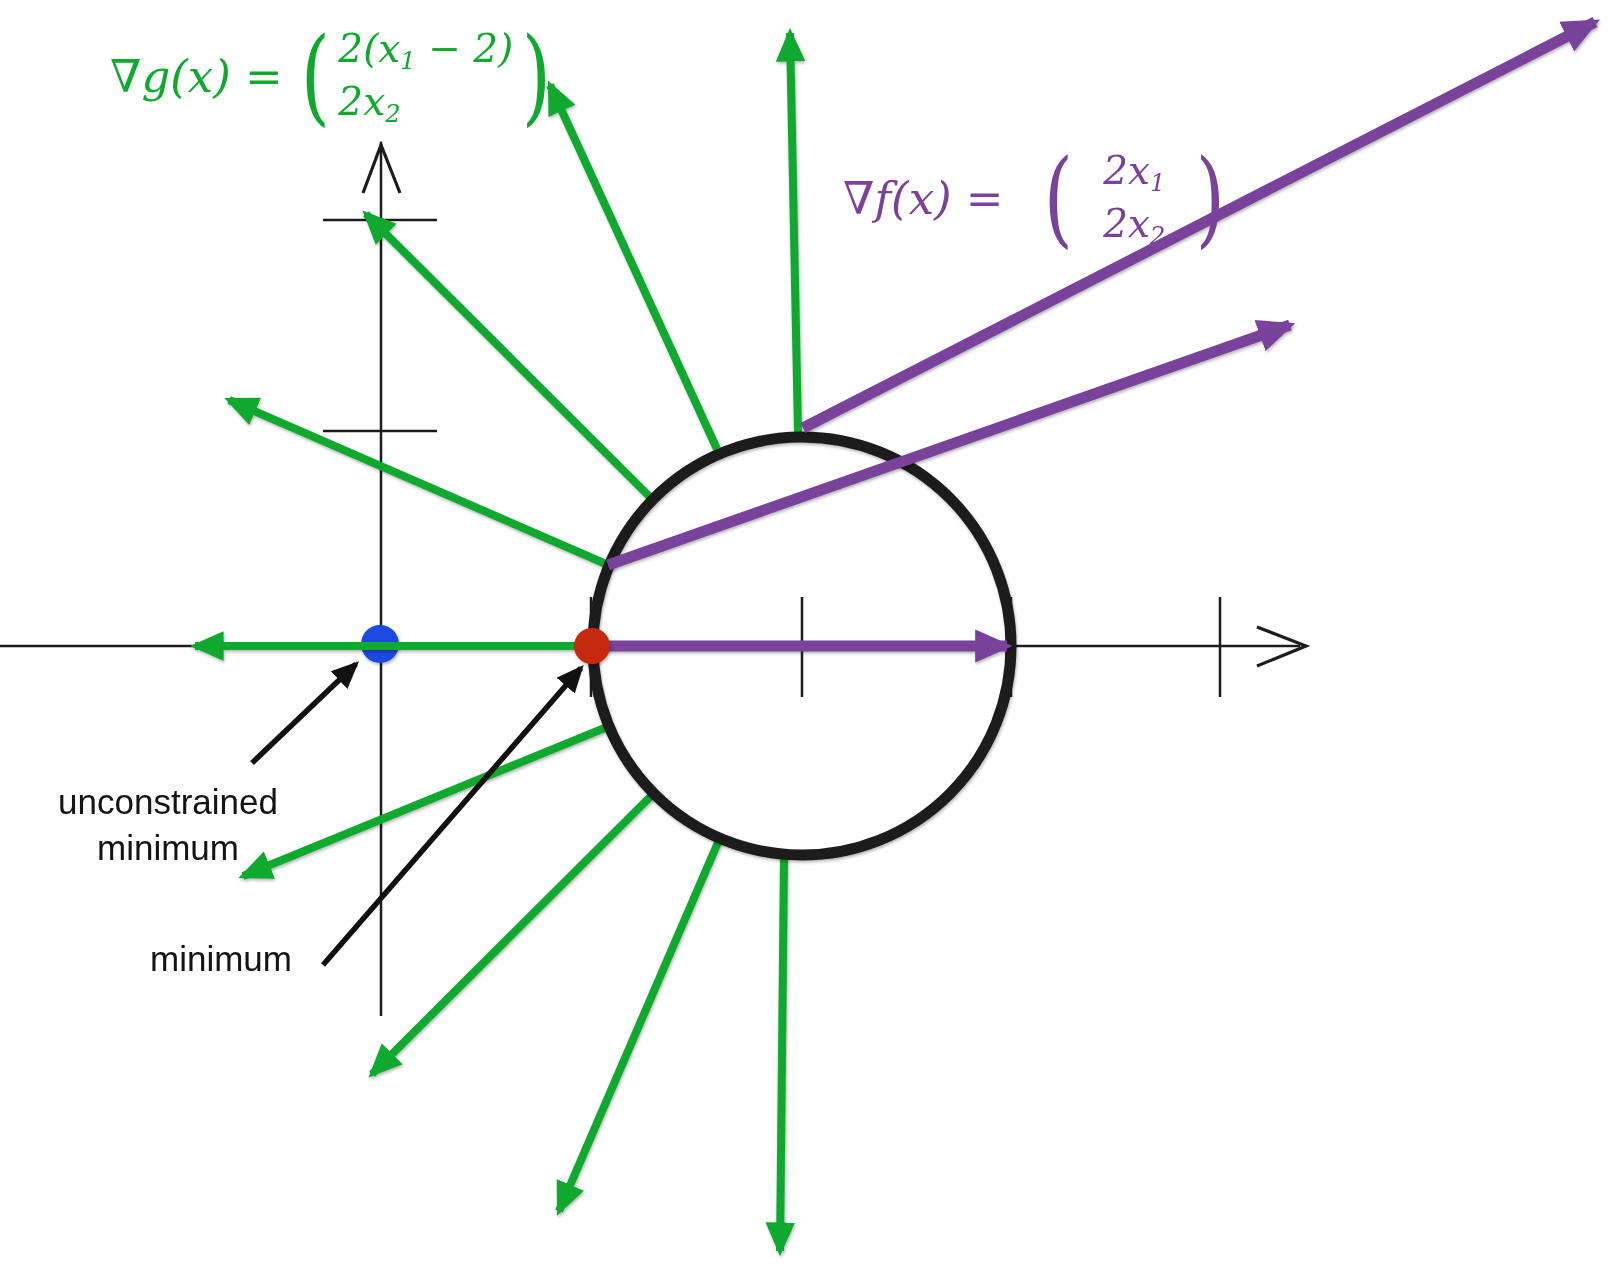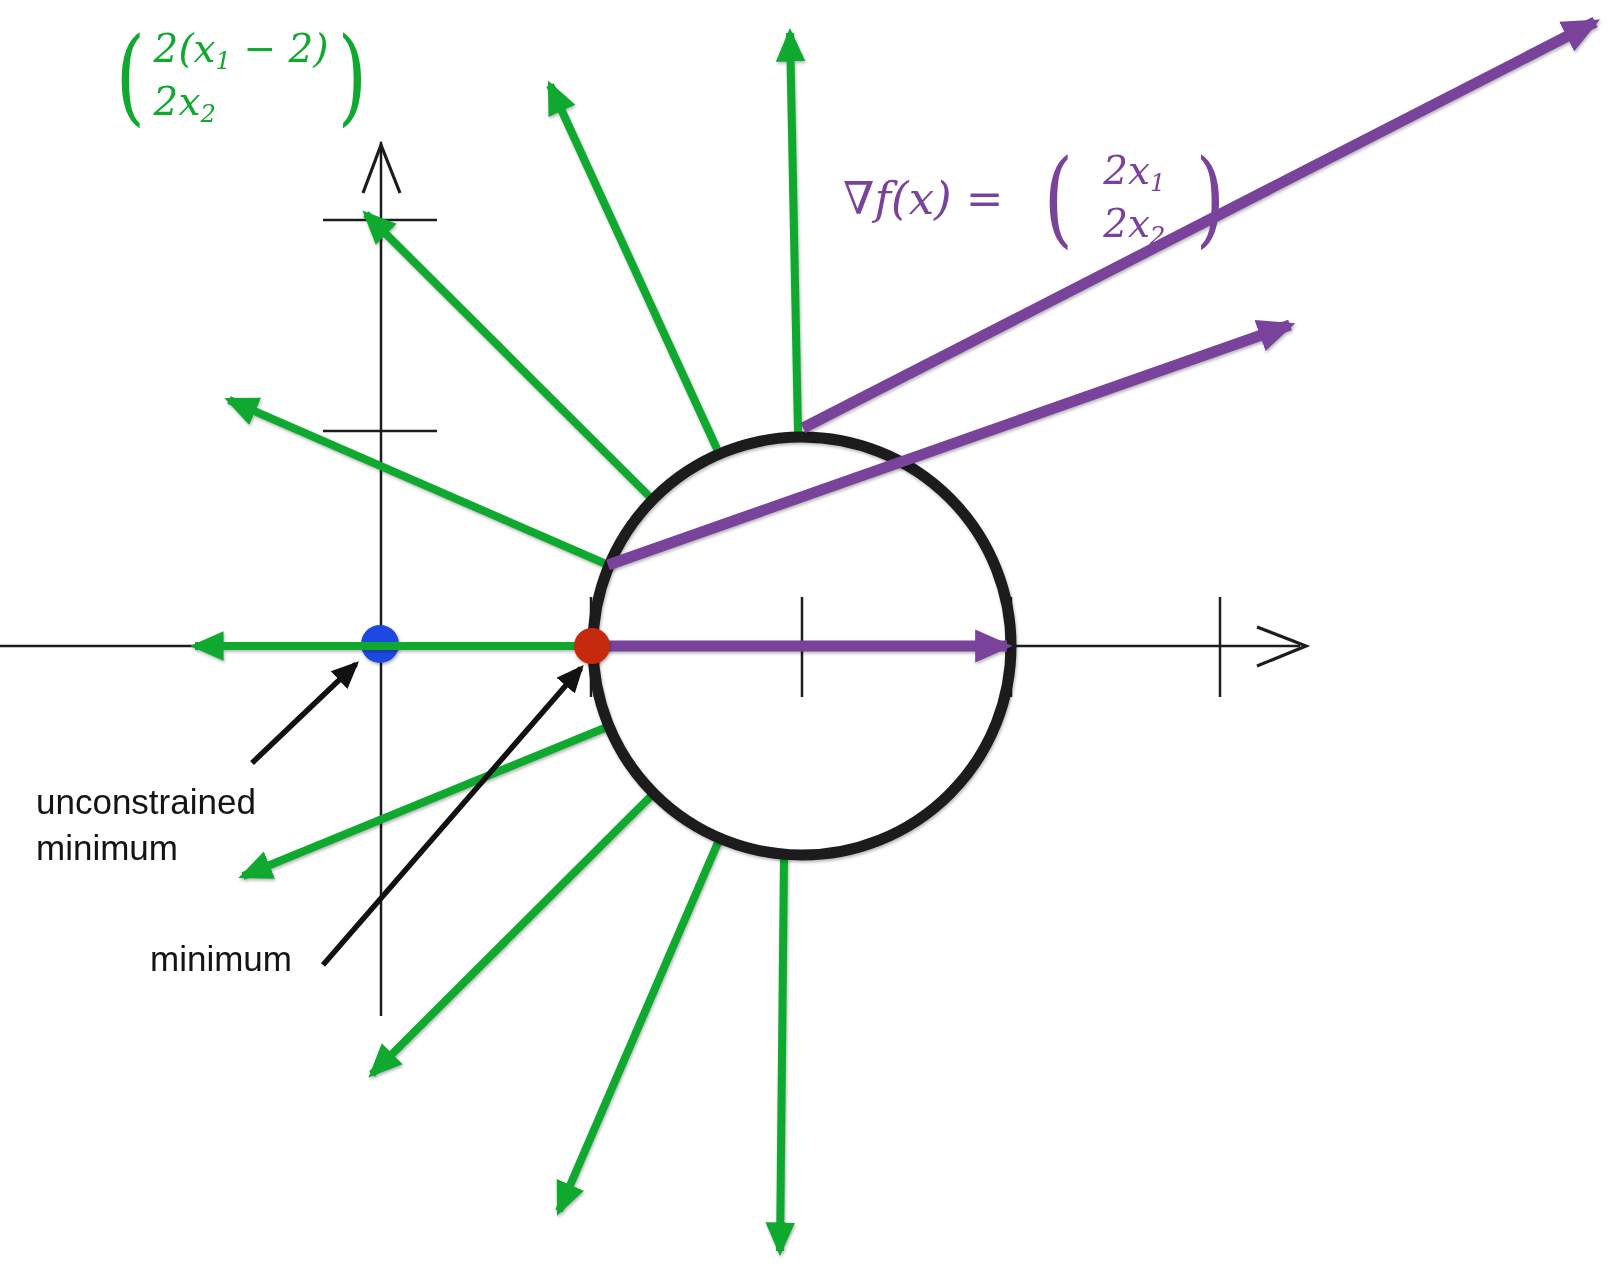--- a/index.html
+++ b/index.html
@@ -28,21 +28,21 @@
     display:flex;flex-direction:column;
     font-size:39px;line-height:1.28;padding:0 3px;
   }
   .formula .row{white-space:pre;}
   .formula sub{font-size:0.62em;vertical-align:-0.28em;}
   .note{
     position:absolute;
     font-size:35px;color:#141414;
     line-height:1.32;
     white-space:pre-line;
-    text-align:left;
+    text-align:center;
   }
 </style>
 </head>
 <body>
 
 <div class="stage">
 
   <svg width="1621" height="1269" viewBox="0 0 1621 1269">
     <defs>
       <marker id="ah-green" viewBox="0 0 10 10" refX="8.5" refY="5" markerWidth="4.2" markerHeight="4.2" orient="auto">
@@ -94,20 +94,21 @@
 
     <circle cx="592" cy="646" r="18" class="shadow" fill="#c52a0e"></circle>
 
     <g stroke-width="5.5" fill="none">
       <line x1="252" y1="763" x2="356" y2="664" marker-end="url(#ah-black)" stroke="#111111"></line>
       <line x1="323" y1="965" x2="581" y2="668" marker-end="url(#ah-black)" stroke="#111111"></line>
     </g>
   </svg>
 
   <div class="formula" style="left: 110px; top: 24px; color: rgb(15, 169, 48);">
+    <span class="lhs">∇g(x) =</span>
     <span class="paren">(</span>
     <span class="rows">
       <span class="row"><span>2(x</span><sub>1</sub><span> − 2)</span></span>
       <span class="row"><span>2x</span><sub>2</sub></span>
     </span>
     <span class="paren">)</span>
   </div>
 
   <div class="formula" style="left: 843px; top: 146px; color: rgb(121, 67, 155); gap: 22px;">
     <span class="lhs">∇f(x) =</span>

